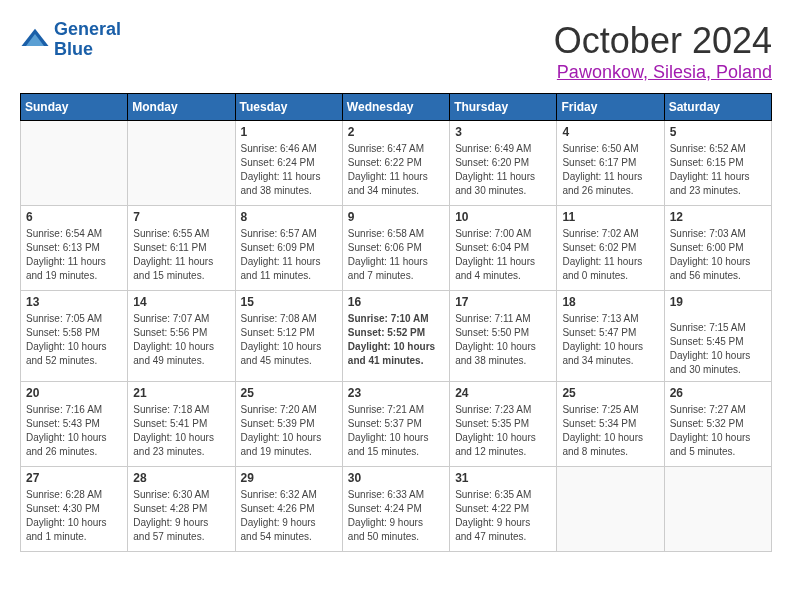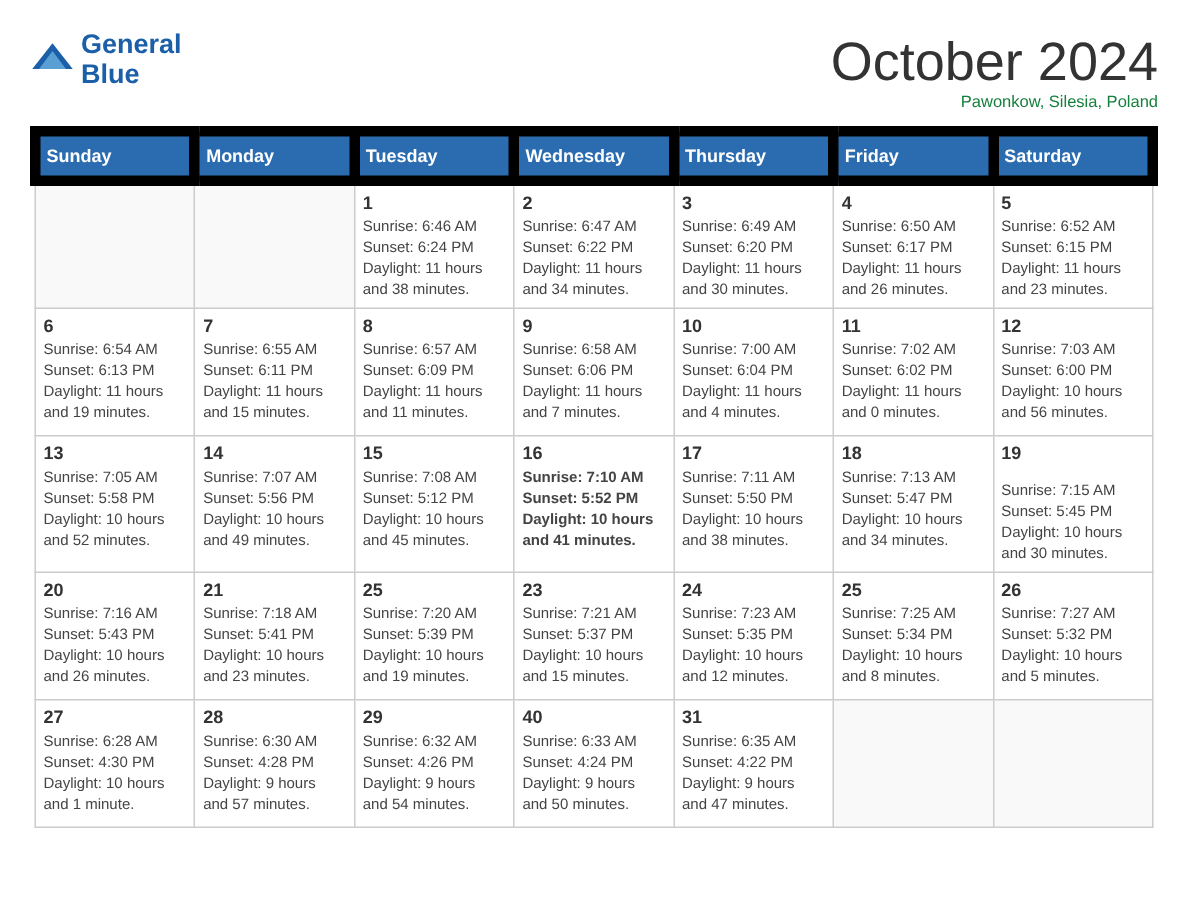--- a/index.html
+++ b/index.html
@@ -37,36 +37,37 @@
     }
     .title-block {
       text-align: right;
     }
     .month-title {
       font-size: 36px;
       font-weight: normal;
       color: #333;
     }
     .location {
-      font-size: 11px;
-      color: #15803d;
+      font-size: 18px;
+      color: #a21caf;
+      text-decoration: underline;
     }
     table {
       width: 100%;
       border-collapse: collapse;
       table-layout: fixed;
     }
     thead tr th {
       background-color: #2b6cb0;
       color: #fff;
       font-size: 12px;
       font-weight: bold;
       padding: 6px 4px;
       text-align: left;
-      border: 7px solid #000000;
+      border: 1px solid #000000;
     }
     tbody tr td {
       border: 1px solid #ccc;
       vertical-align: top;
       padding: 4px 5px;
       font-size: 10px;
       color: #333;
       height: 85px;
     }
     tbody tr td.empty {
@@ -324,21 +325,21 @@
 and 57 minutes.</div>
         </td>
         <td>
           <div class="day-num">29</div>
           <div class="day-info" style="white-space: pre-line;">Sunrise: 6:32 AM
 Sunset: 4:26 PM
 Daylight: 9 hours
 and 54 minutes.</div>
         </td>
         <td>
-          <div class="day-num">40</div>
+          <div class="day-num">30</div>
           <div class="day-info" style="white-space: pre-line;">Sunrise: 6:33 AM
 Sunset: 4:24 PM
 Daylight: 9 hours
 and 50 minutes.</div>
         </td>
         <td>
           <div class="day-num">31</div>
           <div class="day-info" style="white-space: pre-line;">Sunrise: 6:35 AM
 Sunset: 4:22 PM
 Daylight: 9 hours

